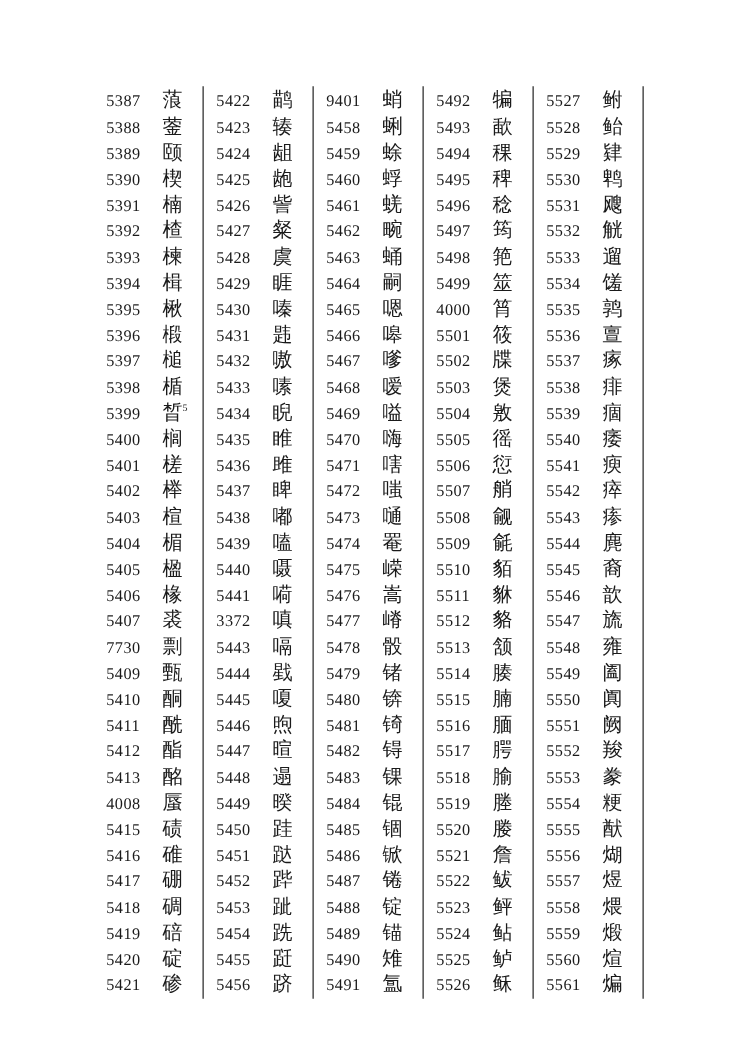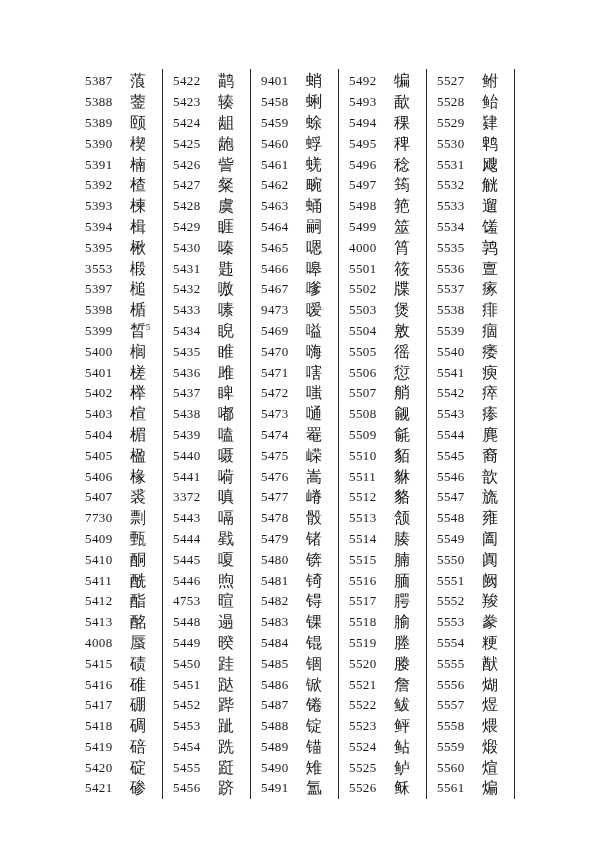--- a/index.html
+++ b/index.html
@@ -65,21 +65,21 @@
         </div>
         <div class="row">
           <span class="num">5394</span>
           <span class="chr">楫</span>
         </div>
         <div class="row">
           <span class="num">5395</span>
           <span class="chr">楸</span>
         </div>
         <div class="row">
-          <span class="num">3553</span>
+          <span class="num">5396</span>
           <span class="chr">椴</span>
         </div>
         <div class="row">
           <span class="num">5397</span>
           <span class="chr">槌</span>
         </div>
         <div class="row">
           <span class="num">5398</span>
           <span class="chr">楯</span>
         </div>
@@ -271,21 +271,21 @@
         </div>
         <div class="row">
           <span class="num">5445</span>
           <span class="chr">嗄</span>
         </div>
         <div class="row">
           <span class="num">5446</span>
           <span class="chr">煦</span>
         </div>
         <div class="row">
-          <span class="num">4753</span>
+          <span class="num">5447</span>
           <span class="chr">暄</span>
         </div>
         <div class="row">
           <span class="num">5448</span>
           <span class="chr">遢</span>
         </div>
         <div class="row">
           <span class="num">5449</span>
           <span class="chr">暌</span>
         </div>
@@ -357,21 +357,21 @@
         </div>
         <div class="row">
           <span class="num">5466</span>
           <span class="chr">嗥</span>
         </div>
         <div class="row">
           <span class="num">5467</span>
           <span class="chr">嗲</span>
         </div>
         <div class="row">
-          <span class="num">9473</span>
+          <span class="num">5468</span>
           <span class="chr">嗳</span>
         </div>
         <div class="row">
           <span class="num">5469</span>
           <span class="chr">嗌</span>
         </div>
         <div class="row">
           <span class="num">5470</span>
           <span class="chr">嗨</span>
         </div>

